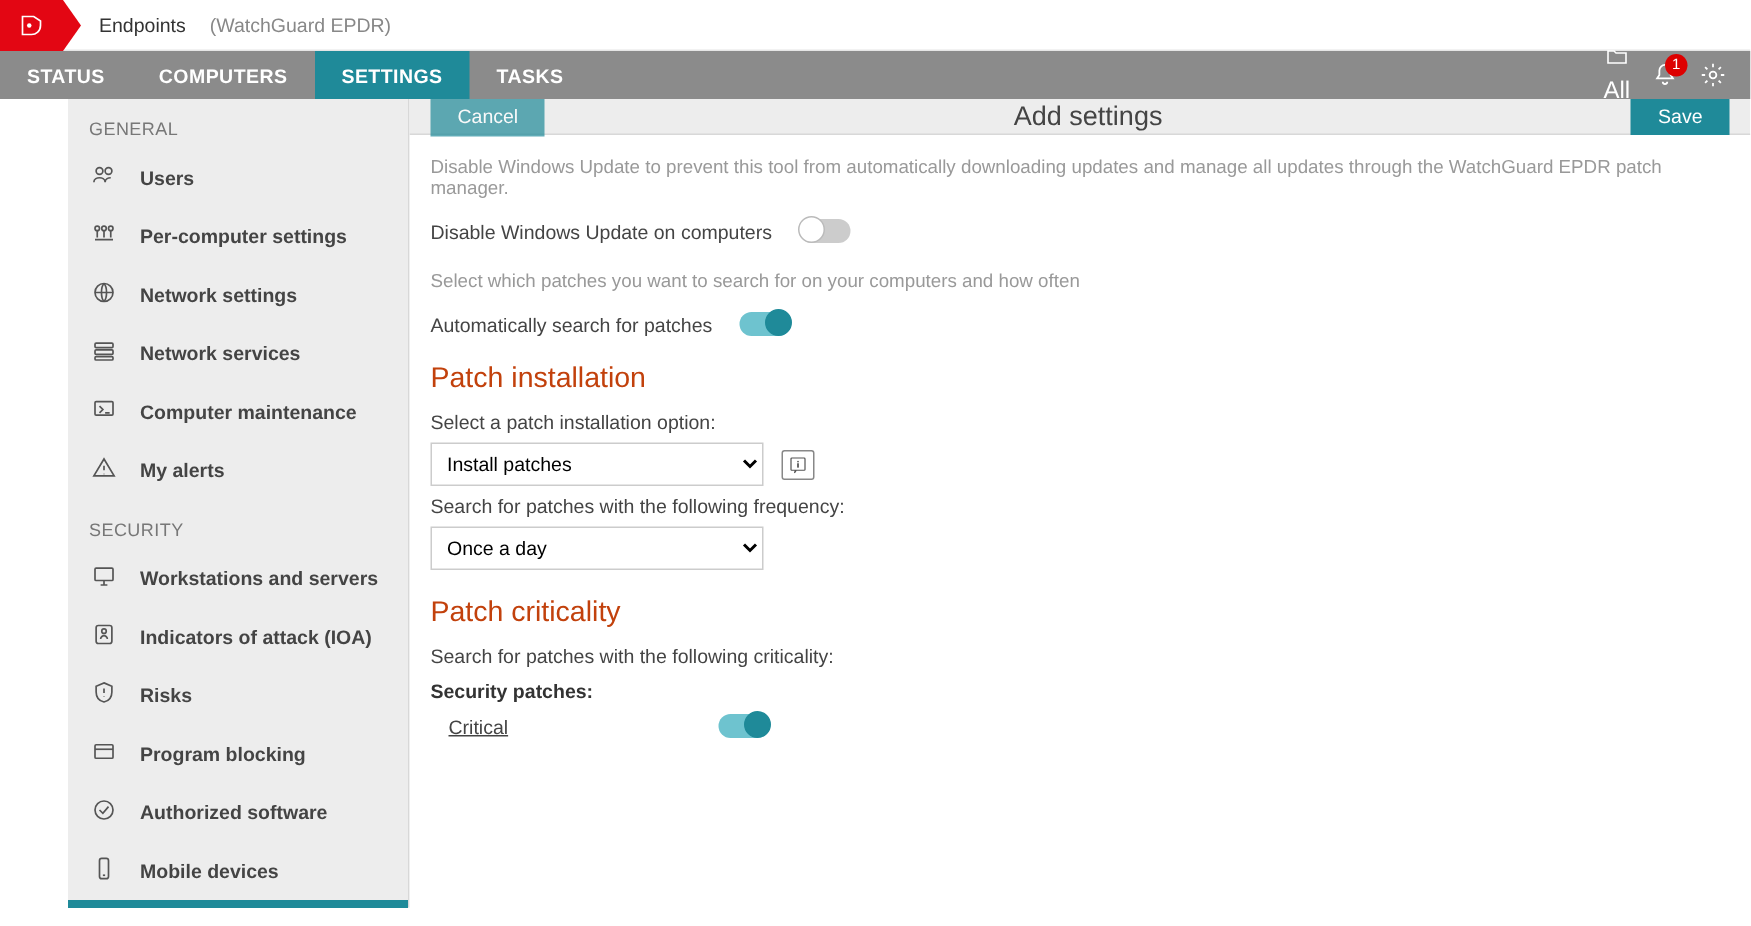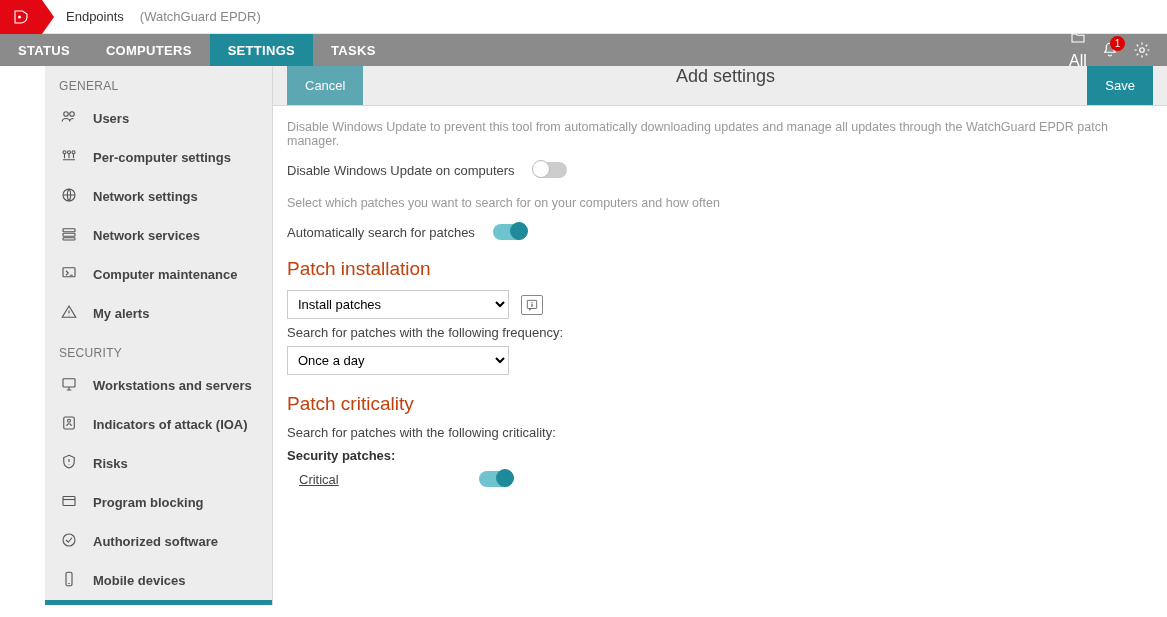--- a/index.html
+++ b/index.html
@@ -21,21 +21,21 @@
 .badge { position:absolute; top:-5px; right:-6px; background:#d00; color:#fff; font-size:10px; border-radius:8px; min-width:15px; height:15px; display:flex; align-items:center; justify-content:center; padding:0 3px; }
 
 .content { display:flex; height:calc(617px - 78px);margin-left:45px; }
 .sidebar { width:228px; background:#ededed; border-right:1px solid #d8d8d8; overflow-y:auto; }
 .sidebar .group { padding:13px 14px 6px; font-size:12px; color:#777; letter-spacing:.3px; }
 .sidebar .item { display:flex; align-items:center; gap:14px; padding:9px 14px; font-size:13px; color:#444; cursor:pointer;font-weight:bold; }
 .sidebar .item.active { background:#1f8a99; color:#fff; }
 .sidebar .item svg { stroke:#555; fill:none; }
 
 .main { flex:1; display:flex; flex-direction:column; overflow:hidden; }
-.header-row { height:40px; background:#ededed; border-bottom:1px solid #d8d8d8; display:flex; padding:0 14px; gap:12px; }
+.header-row { height:24px; background:#ededed; border-bottom:1px solid #d8d8d8; display:flex; align-items:center; padding:0 14px; gap:12px; }
 .btn { padding:6px 18px; font-size:13px; border:none; cursor:pointer; color:#fff; }
 .btn.cancel { background:#1f8a99; opacity:.7; }
 .btn.save { background:#1f8a99; }
 .header-row .title { flex:1; text-align:center; font-size:18px; color:#444; }
 
 .panel { flex:1; overflow-y:auto; padding:14px 14px 14px 14px; background:#fff; font-size:13px; color:#444; }
 .help { color:#999; font-size:12.5px; margin-bottom:14px; }
 .row { display:flex; align-items:flex-end; gap:18px; margin:10px 0 18px; }
 .toggle { width:34px; height:16px; border-radius:10px; background:#ccc; position:relative; cursor:pointer; }
 .toggle .knob { width:18px; height:18px; border-radius:50%; background:#fff; border:1px solid #bbb; position:absolute; top:-2px; left:-1px; transition:.15s; }
@@ -211,20 +211,21 @@
 
       <div class="help">Select which patches you want to search for on your computers and how often</div>
       <div class="row">
         <span>Automatically search for patches</span>
         <div class="toggle on" id="t-auto">
             <div class="knob"></div>
           </div>
       </div>
 
       <h2 class="sec">Patch installation</h2>
+      <label class="lbl">Select a patch installation option:</label>
       <div class="inline">
         <select class="sel">
           <option>Install patches</option>
         </select>
         <div class="info-box">
           <svg width="14" height="14" viewBox="0 0 24 24">
               <rect x="4" y="4" width="16" height="14" rx="1" fill="none" stroke="#555" stroke-width="1.4"></rect>
               <path d="M10 18l-2 3 1-3" fill="none" stroke="#555" stroke-width="1.4"></path>
               <circle cx="12" cy="8" r="1" fill="#555"></circle>
               <rect x="11" y="10" width="2" height="5" fill="#555"></rect>

